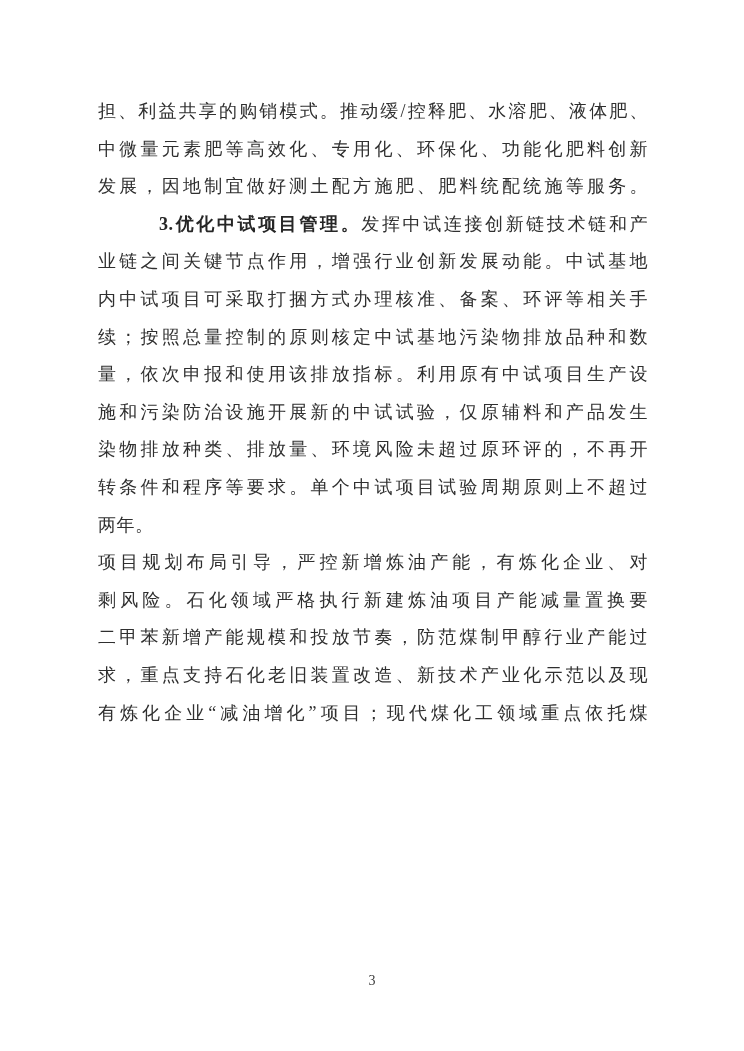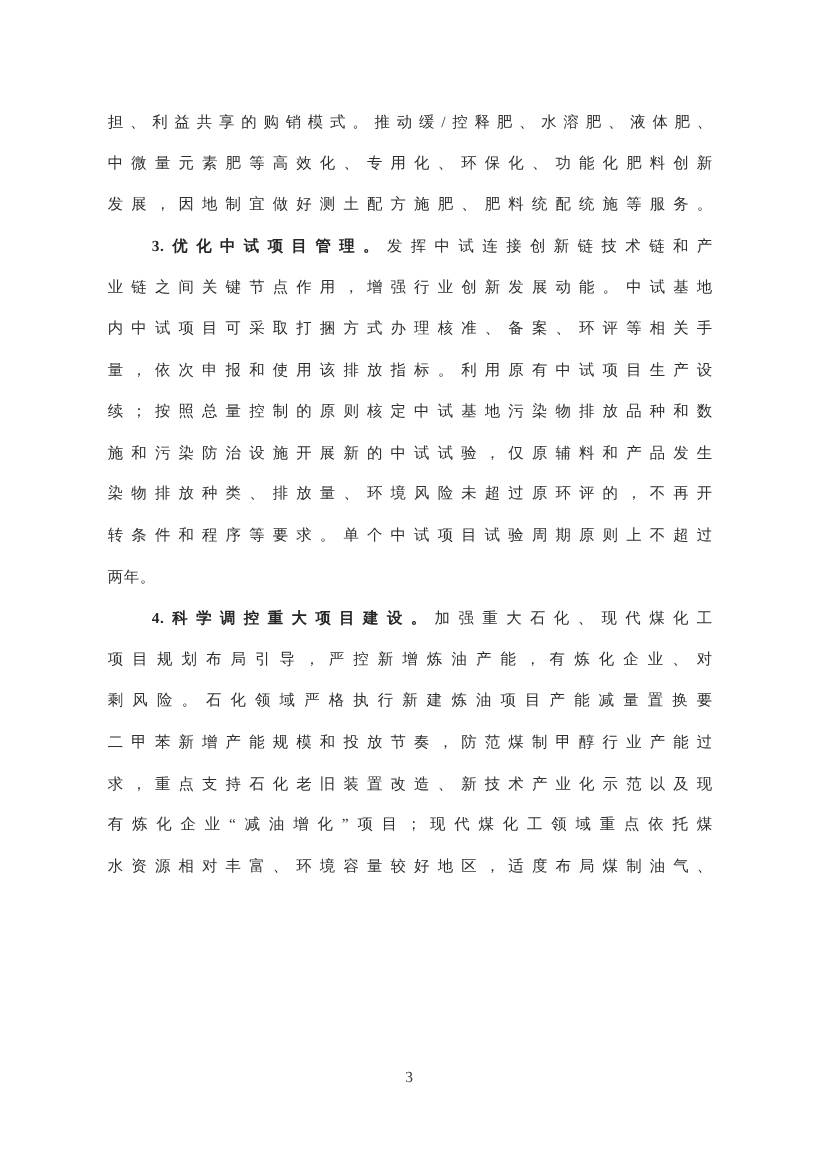--- a/index.html
+++ b/index.html
@@ -20,37 +20,38 @@
     overflow: hidden;
   }
   .text-block {
     position: absolute;
     left: 98px;
     top: 93px;
     width: 550px;
     color: #2f2f2f;
   }
   .line {
-    font-size: 14px;
+    font-size: 18px;
     line-height: 37.6px;
     height: 37.6px;
     text-align: left;
     letter-spacing: 0.5px;
   }
   .line.justify {
     text-align: justify;
     text-align-last: justify;
     text-justify: inter-character;
   }
   .line.indent {
     text-indent: 40px;
   }
   .bold {
     font-weight: bold;
     color: #262626;
+    margin-left: 21px;
   }
   .footer {
     position: absolute;
     left: 0;
     top: 971px;
     width: 744px;
     text-align: center;
     font-size: 14px;
     line-height: 20px;
     color: #3a3a3a;
@@ -60,28 +61,26 @@
 <body>
 
 <div class="page">
   <div class="text-block">
       <div class="line justify"><span class="">担、利益共享的购销模式。推动缓/控释肥、水溶肥、液体肥、</span></div>
       <div class="line justify"><span class="">中微量元素肥等高效化、专用化、环保化、功能化肥料创新</span></div>
       <div class="line justify"><span class="">发展，因地制宜做好测土配方施肥、肥料统配统施等服务。</span></div>
       <div class="line justify indent"><span class="bold">3.优化中试项目管理。</span><span class="">发挥中试连接创新链技术链和产</span></div>
       <div class="line justify"><span class="">业链之间关键节点作用，增强行业创新发展动能。中试基地</span></div>
       <div class="line justify"><span class="">内中试项目可采取打捆方式办理核准、备案、环评等相关手</span></div>
+      <div class="line justify"><span class="">续；按照总量控制的原则核定中试基地污染物排放品种和数</span></div>
       <div class="line justify"><span class="">量，依次申报和使用该排放指标。利用原有中试项目生产设</span></div>
-      <div class="line justify"><span class="">续；按照总量控制的原则核定中试基地污染物排放品种和数</span></div>
       <div class="line justify"><span class="">施和污染防治设施开展新的中试试验，仅原辅料和产品发生</span></div>
       <div class="line justify"><span class="">染物排放种类、排放量、环境风险未超过原环评的，不再开</span></div>
       <div class="line justify"><span class="">转条件和程序等要求。单个中试项目试验周期原则上不超过</span></div>
       <div class="line"><span class="">两年。</span></div>
-      <div class="line justify indent"><span class="bold">4.科学调控重大项目建设。</span><span class="">加强重大石化、现代煤化工</span></div>
       <div class="line justify"><span class="">项目规划布局引导，严控新增炼油产能，有炼化企业、对</span></div>
       <div class="line justify"><span class="">剩风险。石化领域严格执行新建炼油项目产能减量置换要</span></div>
       <div class="line justify"><span class="">二甲苯新增产能规模和投放节奏，防范煤制甲醇行业产能过</span></div>
       <div class="line justify"><span class="">求，重点支持石化老旧装置改造、新技术产业化示范以及现</span></div>
       <div class="line justify"><span class="">有炼化企业“减油增化”项目；现代煤化工领域重点依托煤</span></div>
-      <div class="line justify"><span class="">水资源相对丰富、环境容量较好地区，适度布局煤制油气、</span></div>
     </div>
   <div class="footer">3</div>
 </div>
 
 </body></html>

